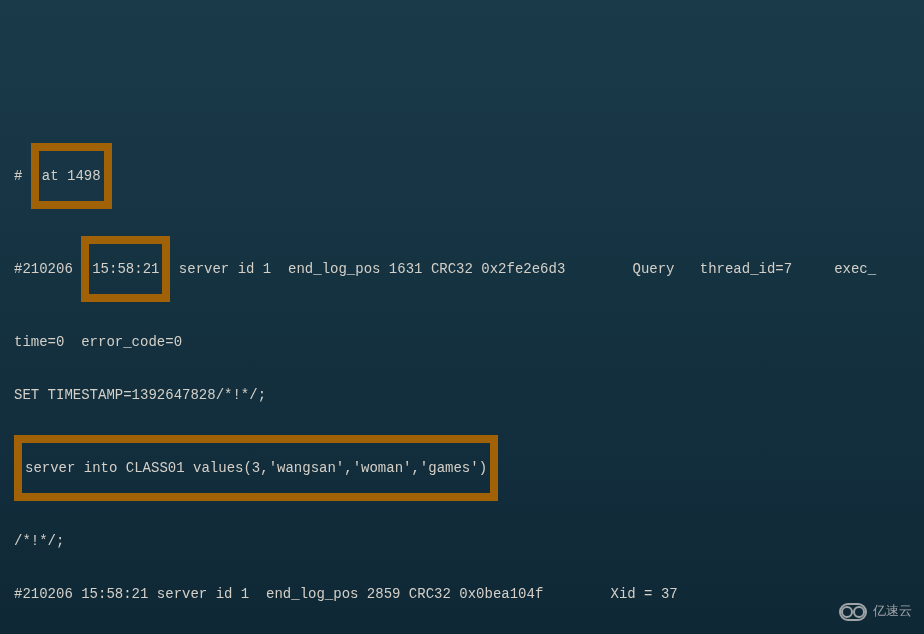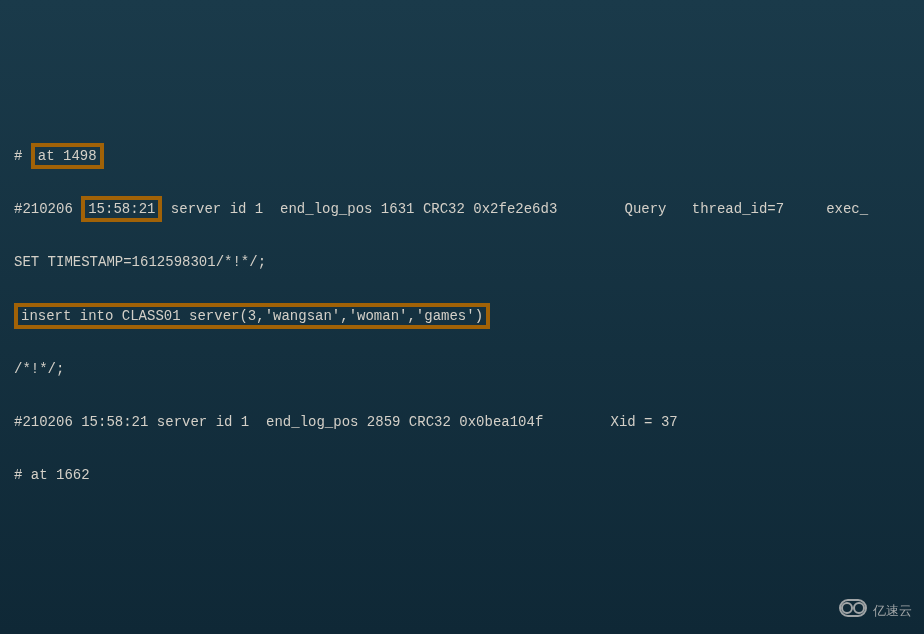--- a/index.html
+++ b/index.html
@@ -17,30 +17,31 @@
       padding: 10px 14px;
       line-height: 1.9;
       overflow: hidden;
       position: relative;
       white-space: pre;
     }
     .line {
       display: block;
     }
     .redbox {
-      border: 4px solid #a16207;
-      padding: 0 3px;
+      border: 8px solid #a16207;
+      padding: 16px 3px;
       display: inline-block;
       line-height: 1.3;
     }
     .watermark {
       position: absolute;
       right: 12px;
       bottom: 10px;
       display: flex;
+      align-items: center;
       gap: 6px;
       opacity: 0.85;
     }
     .watermark-icon {
       width: 28px;
       height: 18px;
       border: 2px solid #bbb;
       border-radius: 12px;
       position: relative;
       display: flex;
@@ -64,22 +65,23 @@
     }
   </style>
 </head>
 <body>
 
 
 
 <div>
 <span class="line"><span># </span><span class="redbox">at 1498</span></span>
 <span class="line"><span>#210206 </span><span class="redbox">15:58:21</span><span> server id 1  end_log_pos 1631 CRC32 0x2fe2e6d3        Query   thread_id=7     exec_</span></span>
-<span class="line">SET TIMESTAMP=1612598301/*!*/;</span>
-<span class="line"><span class="redbox">insert into CLASS01 server(3,'wangsan','woman','games')</span></span>
+<span class="line">time=0  error_code=0</span>
+<span class="line">SET TIMESTAMP=1392647828/*!*/;</span>
+<span class="line"><span class="redbox">server into CLASS01 values(3,'wangsan','woman','games')</span></span>
 <span class="line">/*!*/;</span>
 <span class="line">#210206 15:58:21 server id 1  end_log_pos 2859 CRC32 0x0bea104f        Xid = 37</span>
 <span class="line"># at 1662</span>
 
 
 
 
 
 
 

